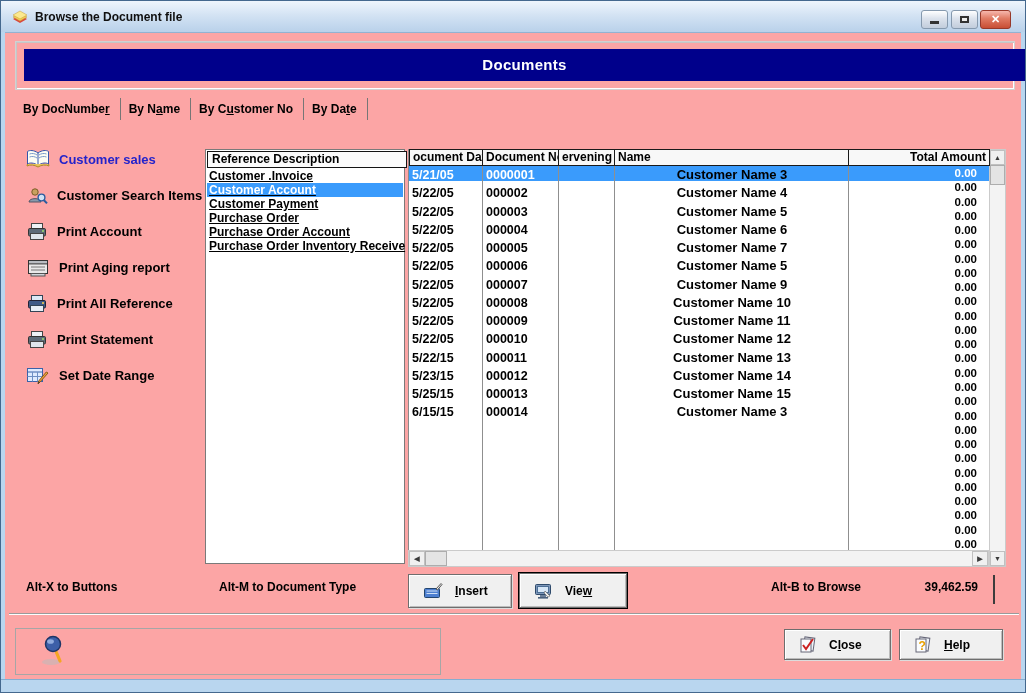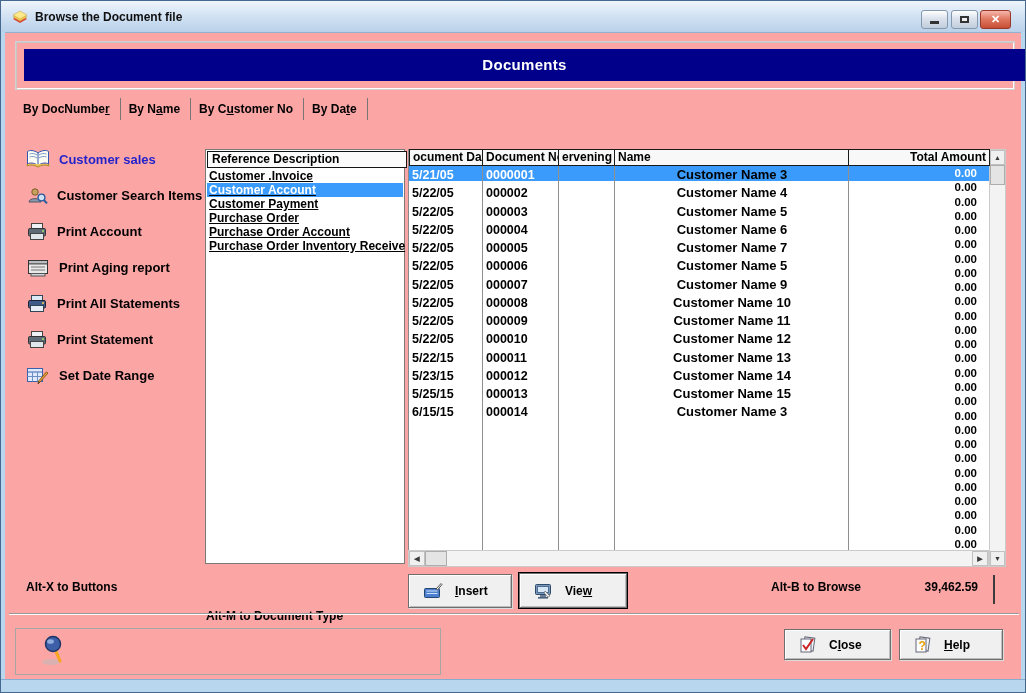--- a/index.html
+++ b/index.html
@@ -76,21 +76,21 @@
     display:flex;align-items:center;justify-content:center;box-sizing:border-box;}
   .hscroll .sb-btn{width:16px;height:100%;}
   .vscroll .sb-btn{height:15px;width:100%;}
   .sb-thumb{background:#e4e4e4;border:1px solid #adadad;box-sizing:border-box;}
   .hscroll .sb-thumb{width:22px;}
   .vscroll .sb-thumb{height:20px;}
   .sb-spacer{flex:1;}
   
   .stext{position:absolute;font-size:12px;color:#000;white-space:nowrap;}
   .st-altx{left:25px;top:579px;}
-  .st-altm{left:205px;top:579px;margin-top:29px;}
+  .st-altm{left:218px;top:579px;}
   .st-altb{left:770px;top:579px;}
   .st-total{left:875px;top:579px;width:102px;text-align:right;}
   .st-tick{position:absolute;left:992px;top:574px;width:2px;height:29px;background:#3c3c3c;}
   .btn{position:absolute;background:#f0f0f0;border:1px solid #6e6e6e;box-sizing:border-box;
     box-shadow:inset 1px 1px 0 #ffffff, inset -1px -1px 0 #bcbcbc, 1px 1px 0 #dcdcdc;
     display:flex;align-items:center;gap:11px;font-size:12px;padding-left:13px;cursor:default;color:#000;}
   .btn-insert{left:407px;top:573px;width:104px;height:34px;}
   .btn-view{left:517px;top:571px;width:110px;height:37px;border:1px solid #000;
     box-shadow:inset 0 0 0 1px #6e6e6e, inset 2px 2px 0 #ffffff, inset -2px -2px 0 #bcbcbc;}
   .btn-delete{left:631px;top:573px;width:107px;height:34px;}
@@ -177,21 +177,21 @@
     </svg>
     <span class="side-label">Print Aging report</span>
   </div>
   <div class="side-item" style="top:291px">
     <svg width="22" height="19" viewBox="0 0 22 19">
       <rect x="5.5" y="1.5" width="11" height="6" fill="#dce9f7" stroke="#345"></rect>
       <rect x="2.5" y="6.5" width="17" height="7.5" rx="1.2" fill="#3f5a86" stroke="#223"></rect>
       <rect x="4.5" y="11.5" width="13" height="6" fill="#e8eef5" stroke="#345"></rect>
       <circle cx="17" cy="9" r="1" fill="#ffd24d"></circle>
     </svg>
-    <span class="side-label">Print All Statements</span>
+    <span class="side-label">Print All Reference</span>
   </div>
   <div class="side-item" style="top:327px">
     <svg width="22" height="19" viewBox="0 0 22 19">
       <rect x="5.5" y="1.5" width="11" height="6" fill="#eef2f6" stroke="#444"></rect>
       <rect x="2.5" y="6.5" width="17" height="7.5" rx="1.2" fill="#5d6b78" stroke="#333"></rect>
       <rect x="4.5" y="11.5" width="13" height="6" fill="#dfe6ec" stroke="#444"></rect>
       <circle cx="17" cy="9" r="1" fill="#9fdc6f"></circle>
     </svg>
     <span class="side-label">Print Statement</span>
   </div>

